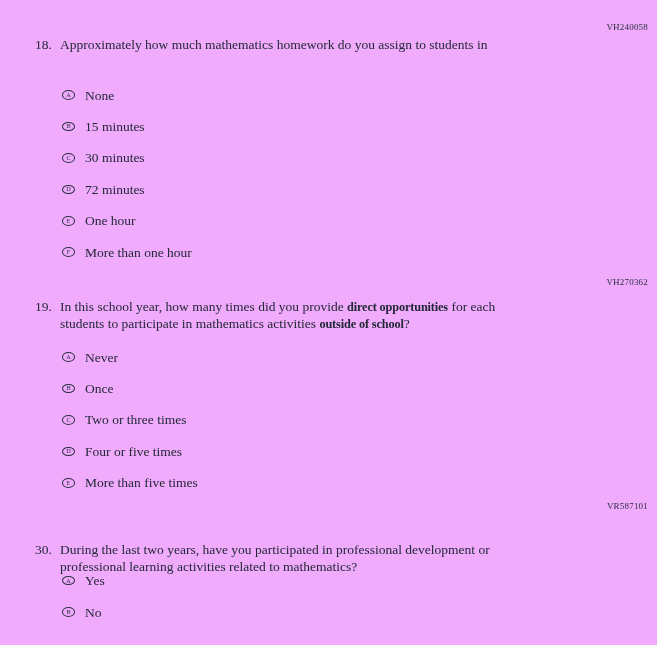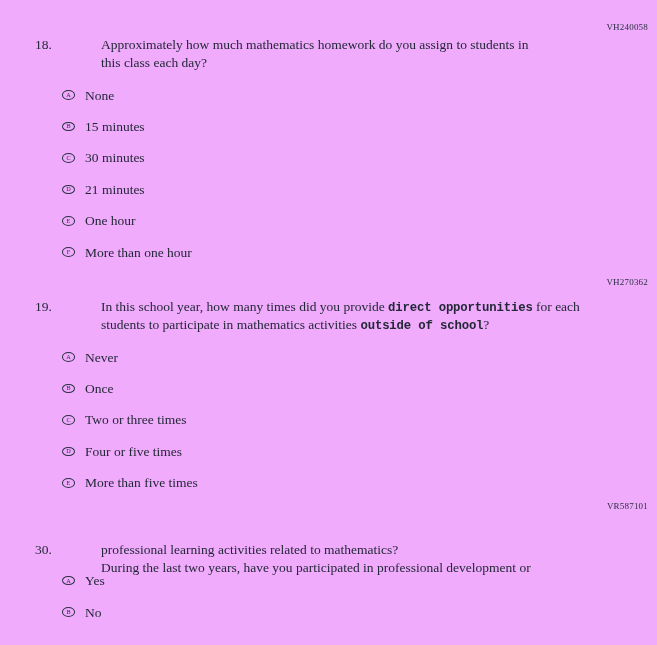--- a/index.html
+++ b/index.html
@@ -31,28 +31,27 @@
     display: flex;
   }
   .qnum {
     width: 25px;
     font-weight: 400;
     line-height: 15.5px;
     flex: 0 0 25px;
   }
   .qtext {
     line-height: 15.5px;
-    margin-left: 41px;
   }
   .qline {
     white-space: pre;
   }
   .emph {
     font-weight: 700;
-    font-family: Liberation Mono, monospace;
+    font-family: Liberation Serif, serif;
     font-size: 12.3px;
     letter-spacing: -0.15px;
   }
   .options {
     position: absolute;
     left: 62px;
   }
   .option-row {
     display: flex;
     align-items: center;
@@ -95,21 +94,20 @@
 </head>
 <body>
 
 <div class="page">
 
   <div class="qcode" id="q18-code">VH240058</div>
   <div class="question" id="q18-question">
     <div class="qnum">18.</div>
     <div class="qtext">
       <div class="qline"><span>Approximately how much mathematics homework do you assign to students in</span><span class="emph"></span><span></span></div>
-      <div class="qline"><span>this class each day?</span><span class="emph"></span><span></span></div>
     </div>
   </div>
   <div class="options" id="q18-options">
     <div class="option-row">
       <span class="bubble">
           <span class="bubble-letter">A</span>
         </span>
       <span class="option-label">None</span>
     </div>
     <div class="option-row">
@@ -121,21 +119,21 @@
     <div class="option-row">
       <span class="bubble">
           <span class="bubble-letter">C</span>
         </span>
       <span class="option-label">30 minutes</span>
     </div>
     <div class="option-row">
       <span class="bubble">
           <span class="bubble-letter">D</span>
         </span>
-      <span class="option-label">21 minutes</span>
+      <span class="option-label">72 minutes</span>
     </div>
     <div class="option-row">
       <span class="bubble">
           <span class="bubble-letter">E</span>
         </span>
       <span class="option-label">One hour</span>
     </div>
     <div class="option-row">
       <span class="bubble">
           <span class="bubble-letter">F</span>
@@ -182,22 +180,22 @@
           <span class="bubble-letter">E</span>
         </span>
       <span class="option-label">More than five times</span>
     </div>
   </div>
 
   <div class="qcode" id="q20-code">VR587101</div>
   <div class="question" id="q20-question">
     <div class="qnum">30.</div>
     <div class="qtext">
+      <div class="qline"><span>During the last two years, have you participated in professional development or</span><span class="emph"></span><span></span></div>
       <div class="qline"><span>professional learning activities related to mathematics?</span><span class="emph"></span><span></span></div>
-      <div class="qline"><span>During the last two years, have you participated in professional development or</span><span class="emph"></span><span></span></div>
     </div>
   </div>
   <div class="options" id="q20-options">
     <div class="option-row">
       <span class="bubble">
           <span class="bubble-letter">A</span>
         </span>
       <span class="option-label">Yes</span>
     </div>
     <div class="option-row">

